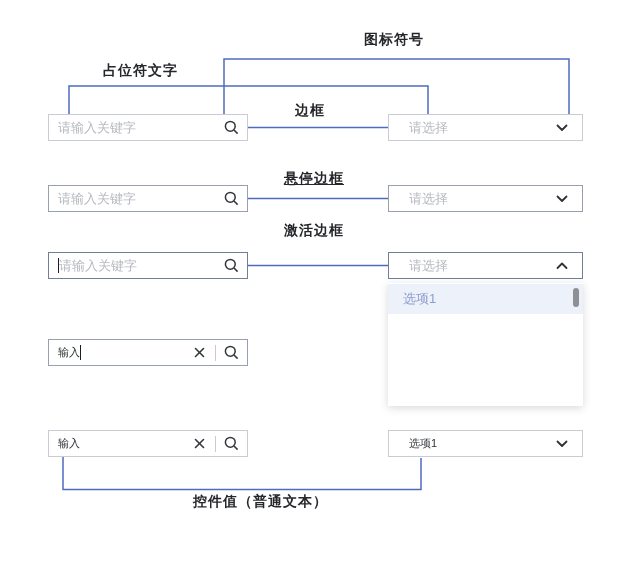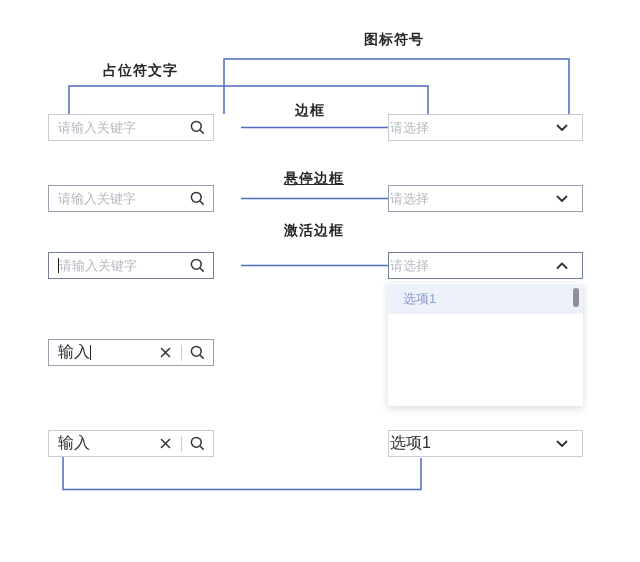--- a/index.html
+++ b/index.html
@@ -18,28 +18,28 @@
   .anno {
     position:absolute; font-size:14px; font-weight:bold; color:var(--label-text,#26272b);
     white-space:nowrap; letter-spacing:1px;padding-left:7px;
   }
 
   
   .ctl {
     position:absolute; height:27px; background:#fff;
     display:flex; align-items:center; border:1px solid var(--border-normal,#c9ccd3);
   }
-  .search-box { left:48px; width:166px; padding:0 8px 0 9px; }
-  .select-box { left:388px; width:195px; padding:0 14px 0 1px; }
+  .search-box { left:48px; width:200px; padding:0 8px 0 9px; }
+  .select-box { left:388px; width:195px; padding:0 14px 0 20px; }
   .b-normal { border-color:var(--border-normal,#c9ccd3); }
   .b-hover  { border-color:var(--border-hover,#98a0b0); }
   .b-active { border-color:var(--border-active,#727d96); }
 
   .ph   { font-size:13px; color:var(--placeholder-text,#b6b9c0); flex:1; overflow:hidden; white-space:nowrap; }
-  .val  { font-size:16px; color:var(--value-text,#2e3136); flex:0 0 auto; white-space:nowrap; }
+  .val  { font-size:11px; color:var(--value-text,#2e3136); flex:0 0 auto; white-space:nowrap; }
   .fill { flex:1; }
 
   .caret { width:1px; height:15px; background:#1c1d20; flex:0 0 auto; }
 
   .icon { flex:0 0 auto; display:flex; align-items:center; justify-content:center; }
   .icon svg { display:block; }
   .divider { width:1px; height:16px; background:#c9cbd1; margin:0 8px; flex:0 0 auto; }
   .mr6 { margin-right:2px; }
 
   
@@ -69,20 +69,21 @@
     <line x1="241" y1="198.5" x2="388" y2="198.5"></line>
     <line x1="241" y1="265.5" x2="388" y2="265.5"></line>
     <polyline points="63,457 63,489.5 421,489.5 421,458"></polyline>
   </svg>
 
   <div class="anno" style="left:96px; top:62px;">占位符文字</div>
   <div class="anno" style="left:357px; top:31px;">图标符号</div>
   <div class="anno" style="left:288px; top:102px;">边框</div>
   <div class="anno" style="left:277px; top:170px;text-decoration:underline;">悬停边框</div>
   <div class="anno" style="left:277px; top:222px;">激活边框</div>
+  <div class="anno" style="left:186px; top:493px;">控件值（普通文本）</div>
 
   <div class="ctl search-box b-normal" style="top:114px;">
     <span class="ph">请输入关键字</span>
     <span class="icon">
       <svg width="15" height="15" viewBox="0 0 15 15">
           <circle cx="6.3" cy="6.3" r="4.9" stroke="#33353a" stroke-width="1.5" fill="none"></circle>
           <line x1="10" y1="10" x2="13.6" y2="13.6" stroke="#33353a" stroke-width="1.5"></line>
         </svg>
     </span>
   </div>

